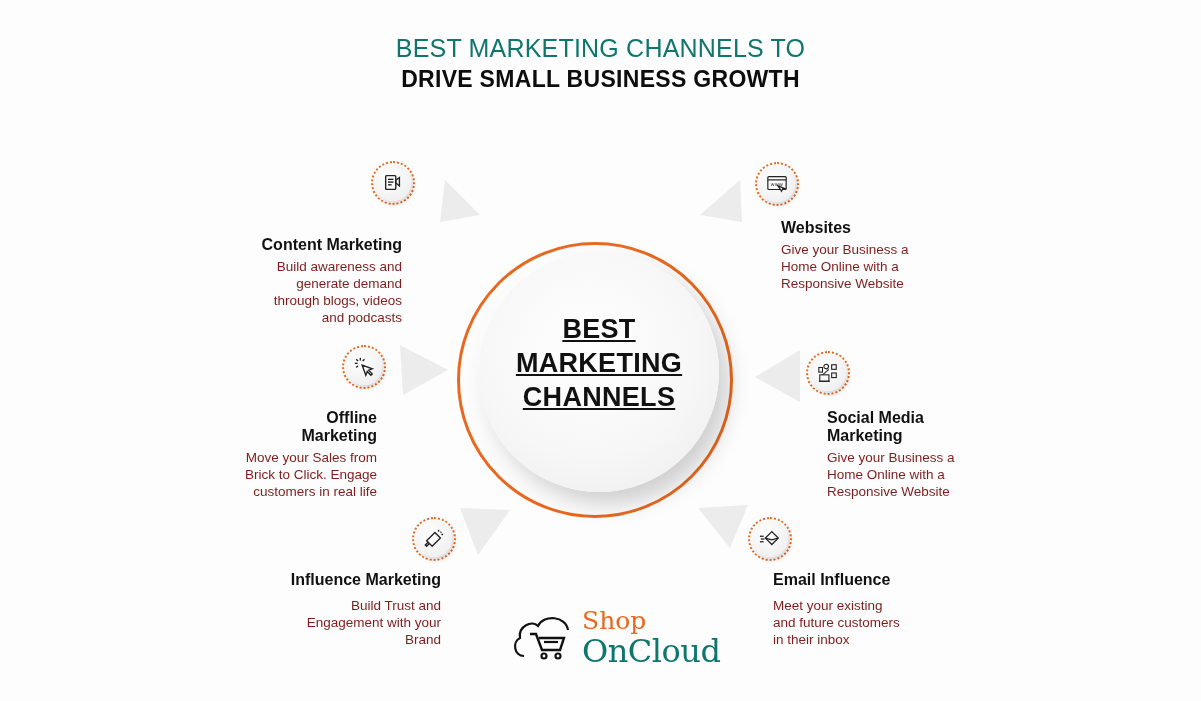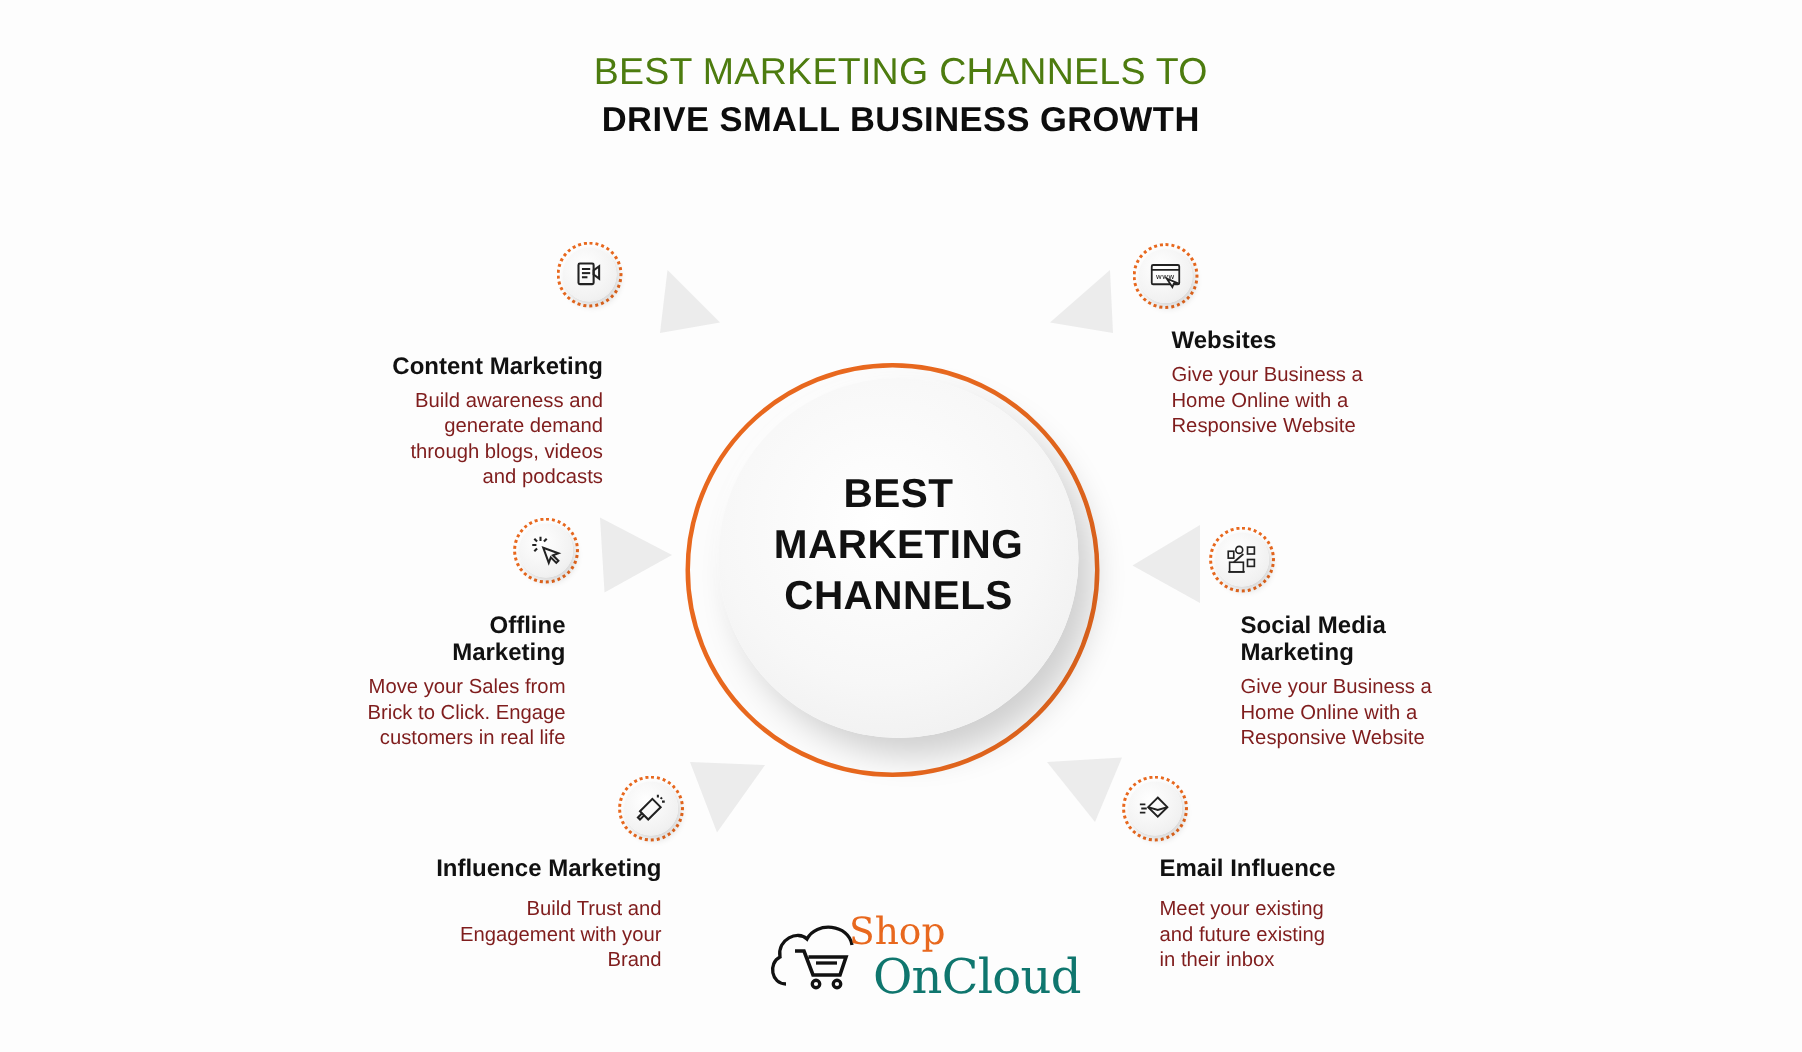--- a/index.html
+++ b/index.html
@@ -4,61 +4,61 @@
 <style>
   html, body { margin: 0; padding: 0; }
   body {
     width: 1201px; height: 701px; overflow: hidden; position: relative;
     background: #fdfdfd;
     font-family: "Liberation Sans", "DejaVu Sans", sans-serif;
     color: #111;
   }
   .title1 {
     position: absolute; top: 34px; left: 0; width: 1201px; text-align: center;
-    font-size: 25px; font-weight: 400; letter-spacing: 0.2px; color: #4d7c0f;
+    font-size: 25px; font-weight: 400; letter-spacing: 0.2px; color: #0f766e;
   }
   .title2 {
     position: absolute; top: 66px; left: 0; width: 1201px; text-align: center;
     font-size: 23px; font-weight: 700; letter-spacing: 0.3px; color: #0d0d0d;
   }
   .arrows { position: absolute; left: 0; top: 0; width: 1201px; height: 701px; }
   .ring {
     position: absolute; left: 457px; top: 242px; width: 276px; height: 276px;
     border: 3px solid #e8681e; border-radius: 50%; background: #fcfcfc;
     box-sizing: border-box;
   }
   .disc {
     position: absolute; left: 479px; top: 252px; width: 240px; height: 240px; border-radius: 50%;
     background: radial-gradient(circle at 45% 40%, #ffffff 0%, #f7f7f7 55%, #ebebeb 100%);
     box-shadow: 10px 12px 22px rgba(0,0,0,0.18), -2px -2px 6px rgba(255,255,255,0.9);
   }
   .center-text {
     position: absolute; left: 479px; top: 312px; width: 240px; text-align: center;
-    font-size: 27px; font-weight: 700; line-height: 34px; color: #111; letter-spacing: 0.3px;
+    font-size: 27px; font-weight: 700; line-height: 34px; color: #111; letter-spacing: 0.3px; text-decoration: underline;
   }
   .icon {
     position: absolute; width: 44px; height: 44px; border-radius: 50%;
     border: 2px dotted #e8681e; box-sizing: border-box;
     display: flex; align-items: center; justify-content: center;
   }
   .icon .inner {
     width: 36px; height: 36px; border-radius: 50%;
     background: radial-gradient(circle at 40% 35%, #ffffff 0%, #f1f1f1 70%, #e2e2e2 100%);
     box-shadow: 2px 3px 5px rgba(0,0,0,0.15);
     display: flex; align-items: center; justify-content: center;
   }
   .icon svg { width: 22px; height: 22px; }
   .block { position: absolute; }
   .block .h { font-size: 16px; font-weight: 700; line-height: 18px; color: #111; }
   .block .d { font-size: 13.5px; line-height: 17px; color: #7f1d1d; margin-top: 4px; }
   .right { text-align: right; }
   .left { text-align: left; }
   .logo { position: absolute; left: 510px; top: 610px; width: 190px; height: 55px; }
   .logo .shop {
-    position: absolute; left: 56px; top: -4px; font-family: "DejaVu Serif", serif;
+    position: absolute; left: 72px; top: -4px; font-family: "DejaVu Serif", serif;
     font-size: 25px; color: #e8681e; font-weight: 400;
   }
   .logo .oncloud {
     position: absolute; left: 72px; top: 22px; font-family: "DejaVu Serif", serif;
     font-size: 32px; color: #0f766e; font-weight: 400; letter-spacing: -0.5px;
   }
   .logo svg { position: absolute; left: 0; top: 2px; width: 66px; height: 50px; }
 </style>
 </head>
 <body>
@@ -200,21 +200,21 @@
       <line x1="1" y1="9" x2="5" y2="9"></line>
         <line x1="2" y1="12" x2="6" y2="12"></line>
         <line x1="1" y1="15" x2="5" y2="15"></line>
     </svg>
   </div>
 </div>
 <div class="block left" style="left:773px; top:571px; width:180px;">
   <div class="h">Email Influence</div>
   <div class="d" style="margin-top:8px;">
     <div>Meet your existing</div>
-    <div>and future existing</div>
+    <div>and future customers</div>
     <div>in their inbox</div>
   </div>
 </div>
 
 <div class="logo">
   <svg viewBox="0 0 66 50" fill="none" stroke="#111" stroke-width="2.2">
     <path d="M14 44 C4 44 2 30 10 26 C8 14 22 8 28 14 C34 2 56 4 58 18"></path>
     <path d="M20 22 h6 l6 16 h18 l4 -12 h-25" stroke-width="2.4"></path>
     <line x1="34" y1="30" x2="48" y2="30"></line>
     <circle cx="34" cy="44" r="2.5"></circle>

